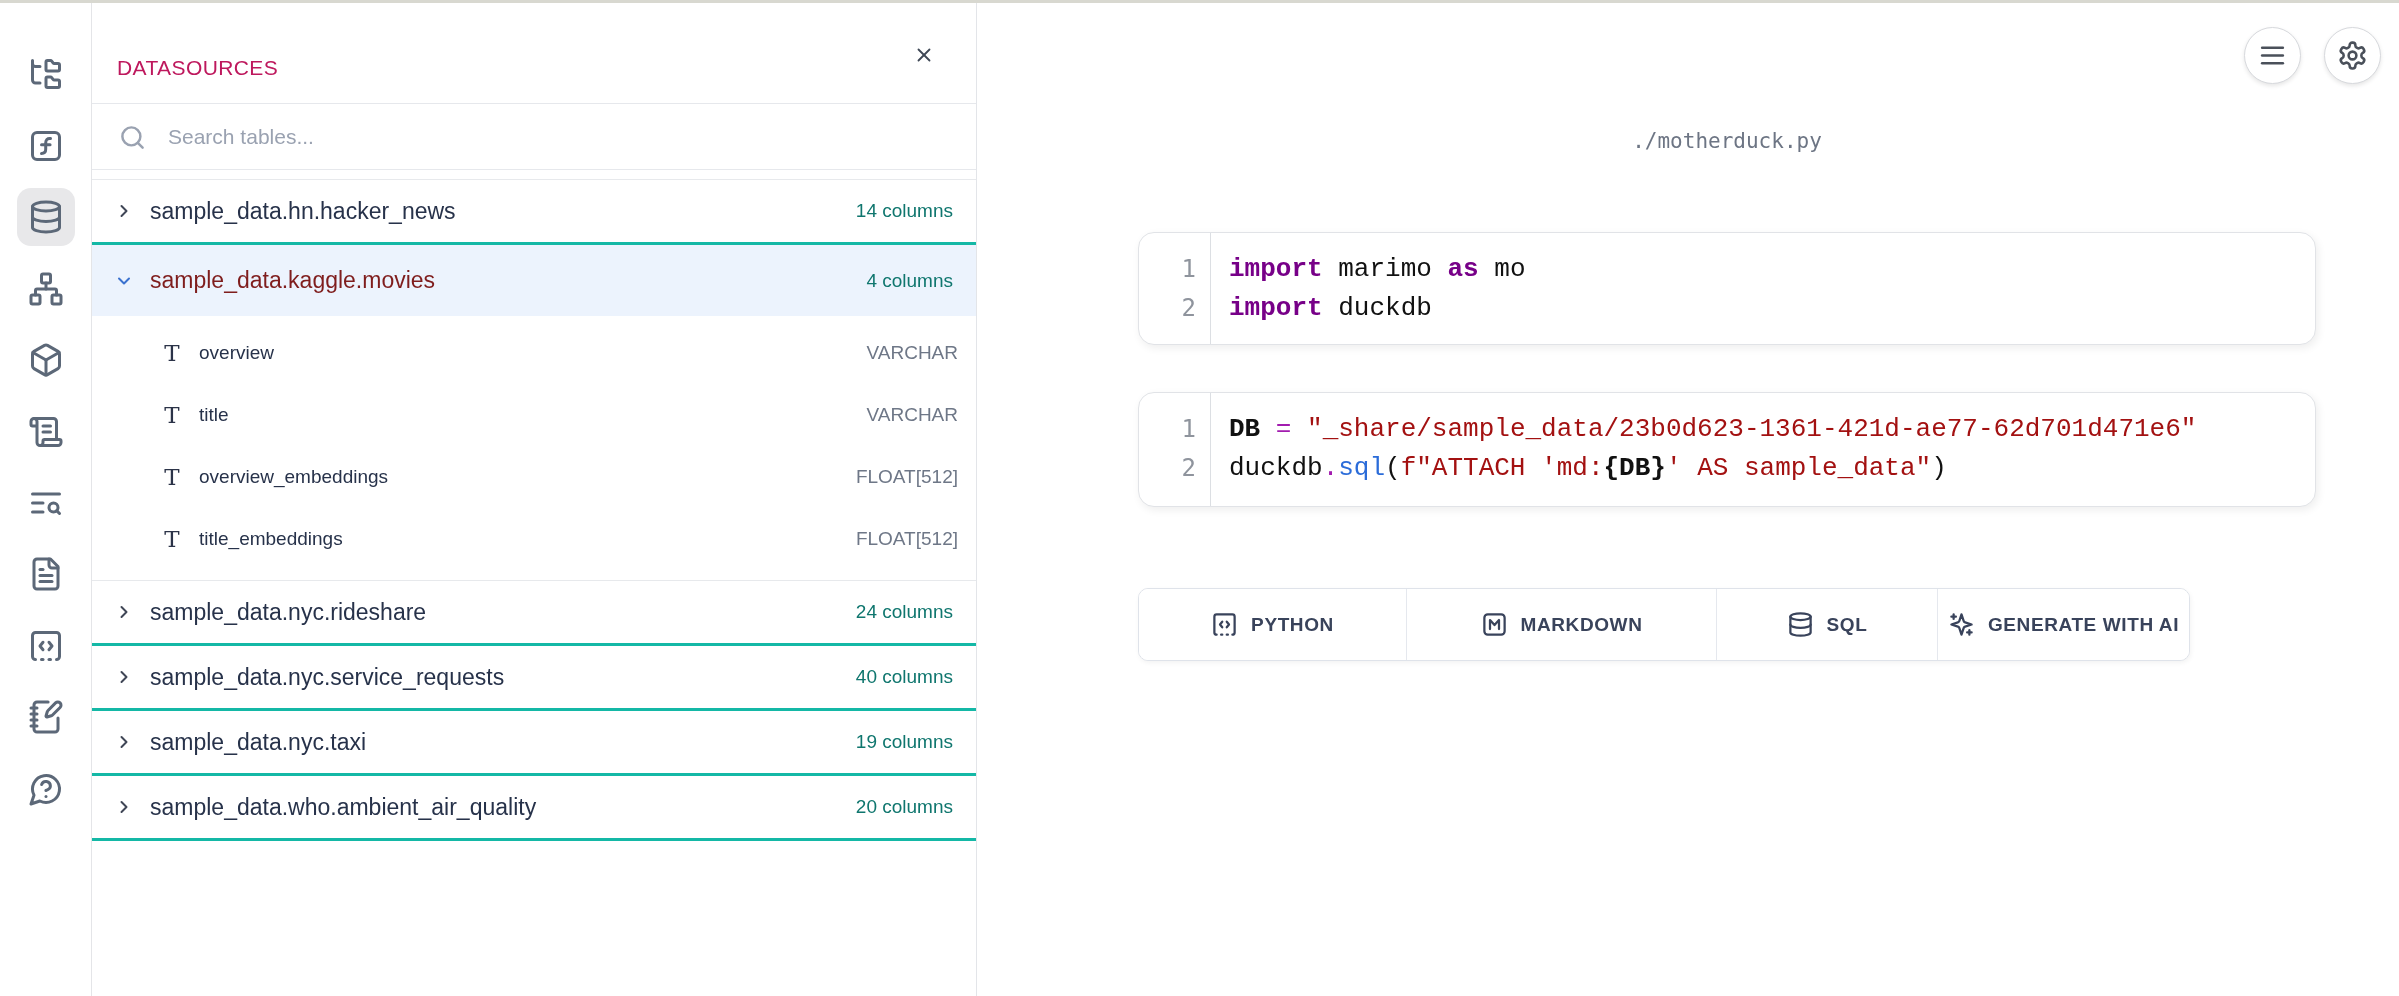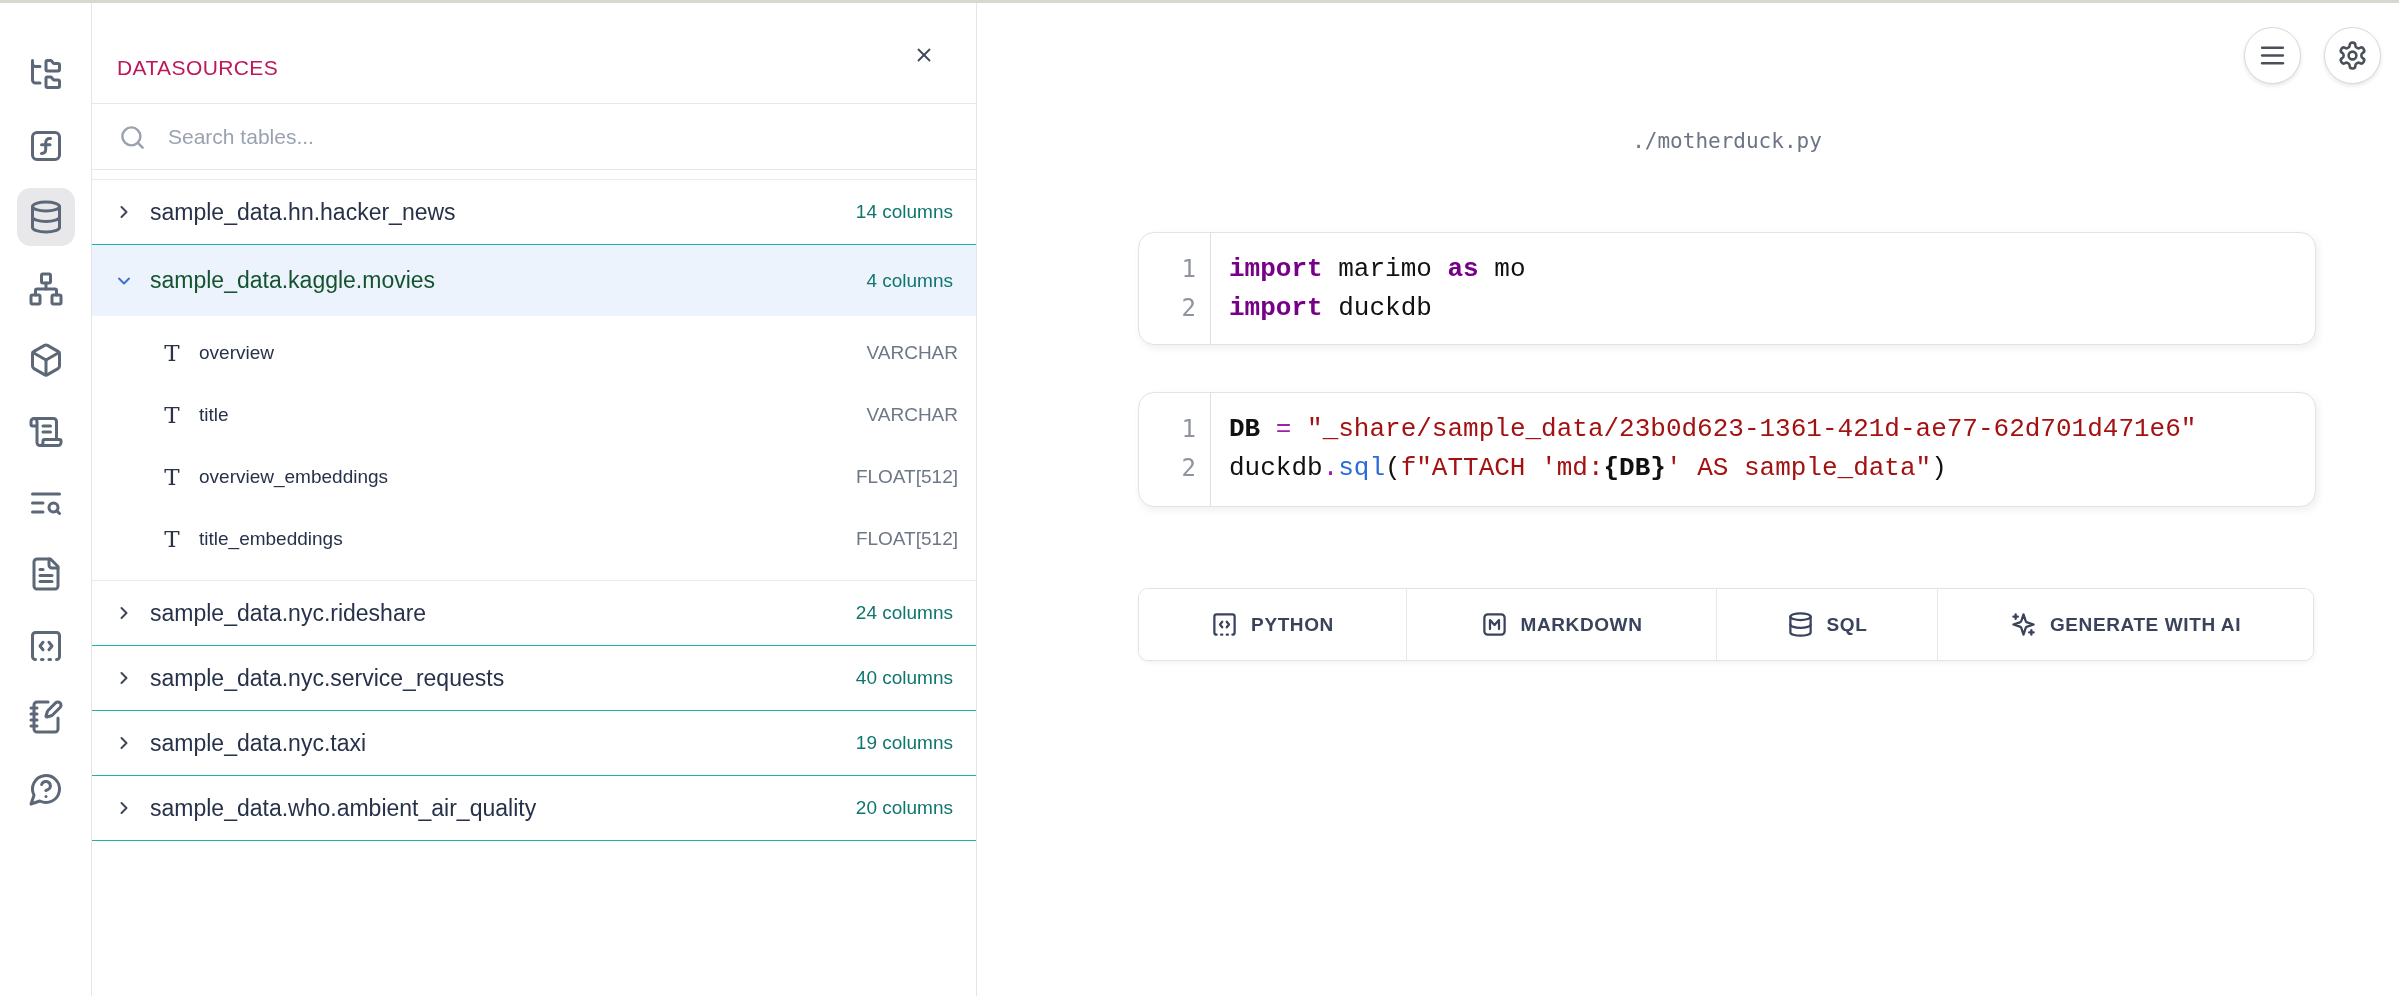--- a/index.html
+++ b/index.html
@@ -24,27 +24,27 @@
                  display:flex; align-items:center; justify-content:center; }
   #panel-close svg { width:22px; height:22px; stroke:#3f4856; stroke-width:2; fill:none; stroke-linecap:round; }
 
   #search-row { position:relative; height:66px; border-bottom:1px solid #e6e8ec; }
   #search-row svg { position:absolute; left:27px; top:20px; width:27px; height:27px; stroke:#9aa2b1; stroke-width:2.2; fill:none; stroke-linecap:round; }
   #search-input { position:absolute; left:76px; top:0; width:780px; height:100%; border:none; outline:none; font-size:21px; color:#27324a;
                   font-family:"Liberation Sans", sans-serif; background:transparent; }
   #search-input::placeholder { color:#9aa2b1; }
 
   #tables { margin-top:9px; border-top:1px solid #e7e9ec; }
-  .tbl-row { position:relative; height:65px; display:flex; align-items:center; cursor:pointer; background:#fff; border-bottom:1px solid #14b8a6; }
+  .tbl-row { position:relative; height:65px; display:flex; align-items:center; cursor:pointer; background:#fff; border-bottom:3px solid #14b8a6; }
   .tbl-row.selected { background:#ecf3fd; border-bottom:none; height:71px; }
   .tbl-row .chev { width:20px; height:20px; margin-left:22px; flex:none; }
   .tbl-row .chev svg { width:20px; height:20px; stroke:#3f4656; stroke-width:2.4; fill:none; stroke-linecap:round; stroke-linejoin:round; }
   .tbl-row.selected .chev svg { stroke:#3b72cf; }
   .tbl-name { margin-left:16px; font-size:23px; color:#27324a; }
-  .tbl-row.selected .tbl-name { color:#14532d; }
+  .tbl-row.selected .tbl-name { color:#7f1d1d; }
   .tbl-count { margin-left:auto; margin-right:23px; font-size:19px; color:#0f766e; }
 
   .col-group { border-bottom:1px solid #e7e9ec; padding:6px 0 10px 0; }
   .col-row { height:62px; display:flex; align-items:center; cursor:pointer; }
   .col-type-icon { width:26px; flex:none; margin-left:67px; font-family:"DejaVu Serif", serif; font-size:23px; color:#2b3348; text-align:center; }
   .col-name { margin-left:14px; font-size:19px; color:#27324a; }
   .col-type { margin-left:auto; margin-right:18px; font-size:19px; color:#6e7787; }
 
   
   #main { left:977px; top:3px; width:1422px; height:993px; background:#fff; }
@@ -66,21 +66,21 @@
   .gutter { width:72px; flex:none; padding:17px 14px 0 0; text-align:right; border-right:1px solid #dcdfe3;
             font-family:"DejaVu Sans Mono", monospace; font-size:24px; line-height:39px; color:#8f949d; }
   .code { flex:1; padding:17px 0 0 18px; font-family:Liberation Mono, monospace; font-size:26px; line-height:39px;
           color:#111; white-space:pre; }
   .tok-kw { color:#770088; font-weight:bold; }
   .tok-str { color:#a31111; }
   .tok-fn { color:#2b6cd9; }
   .tok-op { color:#a21caf; }
   .tok-def { font-weight:bold; }
 
-  #add-cell-row { position:absolute; left:161px; top:585px; width:1176px; height:73px; background:#fff;
+  #add-cell-row { position:absolute; left:161px; top:585px; width:1052px; height:73px; background:#fff;
                   border:1px solid #dfe3ea; border-radius:10px; box-shadow:1px 2px 5px rgba(0,0,0,.05);
                   display:flex; overflow:hidden; }
   .add-btn { height:100%; display:flex; align-items:center; justify-content:center; gap:13px;
              background:#fff; border:none; border-right:1px solid #e5e8ee; cursor:pointer; }
   .add-btn:last-child { border-right:none; }
   .add-btn svg { width:27px; height:27px; stroke:#39435b; stroke-width:2; fill:none; stroke-linecap:round; stroke-linejoin:round; }
   .add-btn span { font-size:19px; font-weight:700; letter-spacing:.6px; color:#39435b; }
 </style>
 </head>
 <body>

